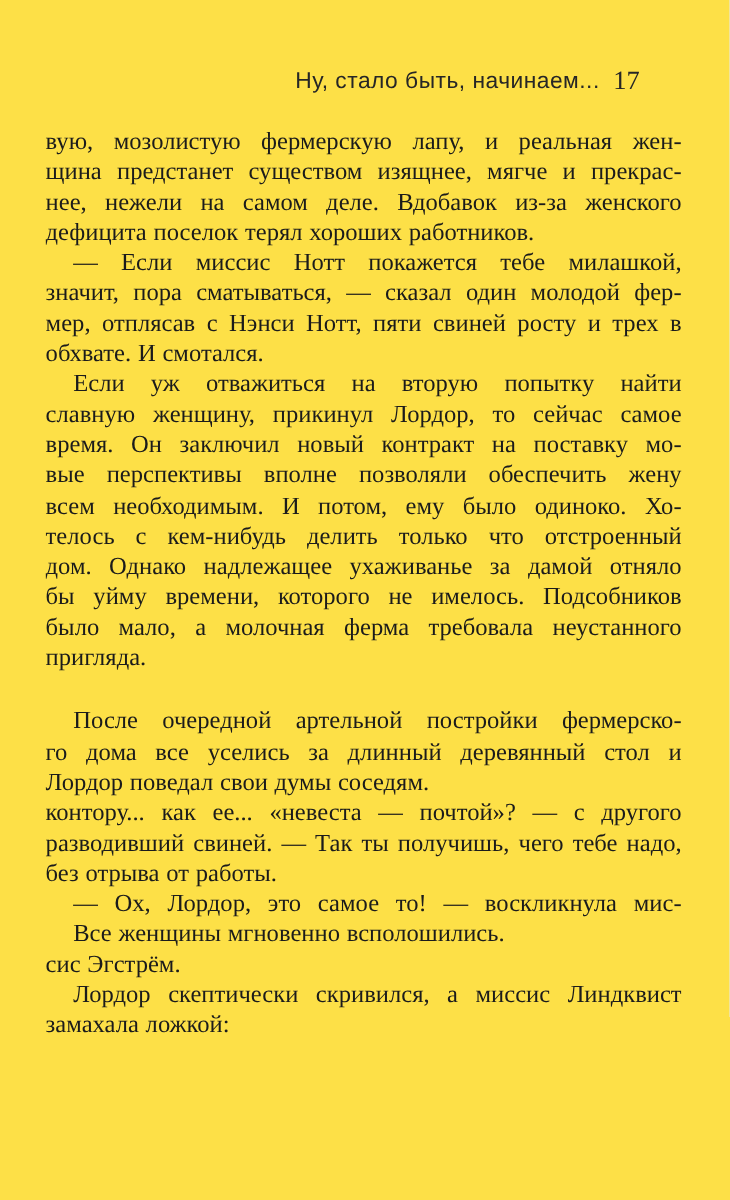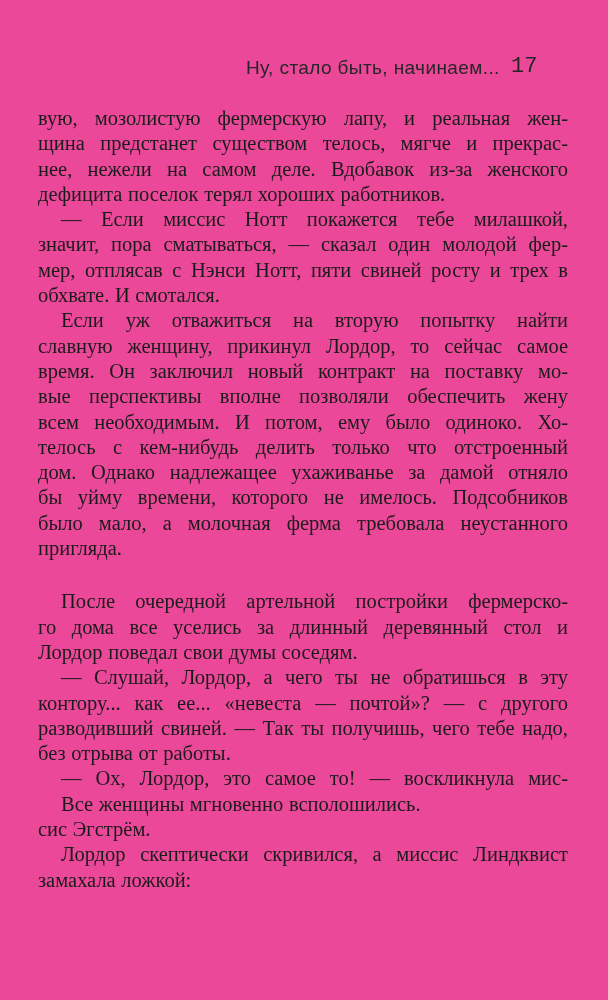--- a/index.html
+++ b/index.html
@@ -4,21 +4,21 @@
 <style>
   html, body {
     margin: 0;
     padding: 0;
     background: #e8e8e8;
   }
   .page {
     position: relative;
     width: 608px;
     height: 1000px;
-    background: #ec4899;
+    background: #fde047;
     overflow: hidden;
     font-family: "Liberation Serif", serif;
     color: #1b1b1b;
   }
   
   .header {
     position: absolute;
     top: 0; left: 0; right: 0;
     height: 90px;
   }
@@ -30,21 +30,21 @@
     font-weight: 400;
     font-size: 19px;
     letter-spacing: 0.4px;
     color: #262626;
     white-space: nowrap;
   }
   .page-number {
     position: absolute;
     left: 511px;
     top: 54px;
-    font-family: Liberation Mono, monospace;
+    font-family: Liberation Serif, serif;
     font-weight: 400;
     font-size: 22px;
     color: #262626;
   }
   
   .text-block {
     position: absolute;
     left: 38px;
     top: 106px;
     width: 530px;
@@ -75,41 +75,40 @@
 
 <div class="page">
 
   <div class="header">
     <span class="running-head">Ну, стало быть, начинаем...</span>
     <span class="page-number">17</span>
   </div>
 
   <div class="text-block">
     <div class="line">вую, мозолистую фермерскую лапу, и реальная жен-</div>
-    <div class="line">щина предстанет существом телось, мягче и прекрас-</div>
+    <div class="line">щина предстанет существом изящнее, мягче и прекрас-</div>
     <div class="line">нее, нежели на самом деле. Вдобавок из-за женского</div>
     <div class="line end">дефицита поселок терял хороших работников.</div>
     <div class="line ind">— Если миссис Нотт покажется тебе милашкой,</div>
     <div class="line">значит, пора сматываться, — сказал один молодой фер-</div>
     <div class="line">мер, отплясав с Нэнси Нотт, пяти свиней росту и трех в</div>
     <div class="line end">обхвате. И смотался.</div>
     <div class="line ind">Если уж отважиться на вторую попытку найти</div>
     <div class="line">славную женщину, прикинул Лордор, то сейчас самое</div>
     <div class="line">время. Он заключил новый контракт на поставку мо-</div>
     <div class="line">вые перспективы вполне позволяли обеспечить жену</div>
     <div class="line">всем необходимым. И потом, ему было одиноко. Хо-</div>
     <div class="line">телось с кем-нибудь делить только что отстроенный</div>
     <div class="line">дом. Однако надлежащее ухаживанье за дамой отняло</div>
     <div class="line">бы уйму времени, которого не имелось. Подсобников</div>
     <div class="line">было мало, а молочная ферма требовала неустанного</div>
     <div class="line end">пригляда.</div>
     <div class="line ind gap">После очередной артельной постройки фермерско-</div>
     <div class="line">го дома все уселись за длинный деревянный стол и</div>
     <div class="line end">Лордор поведал свои думы соседям.</div>
-    <div class="line ind">— Слушай, Лордор, а чего ты не обратишься в эту</div>
     <div class="line">контору... как ее... «невеста — почтой»? — с другого</div>
     <div class="line">разводивший свиней. — Так ты получишь, чего тебе надо,</div>
     <div class="line end">без отрыва от работы.</div>
     <div class="line ind">— Ох, Лордор, это самое то! — воскликнула мис-</div>
     <div class="line end ind">Все женщины мгновенно всполошились.</div>
     <div class="line end">сис Эгстрём.</div>
     <div class="line ind">Лордор скептически скривился, а миссис Линдквист</div>
     <div class="line end">замахала ложкой:</div>
   </div>
 

